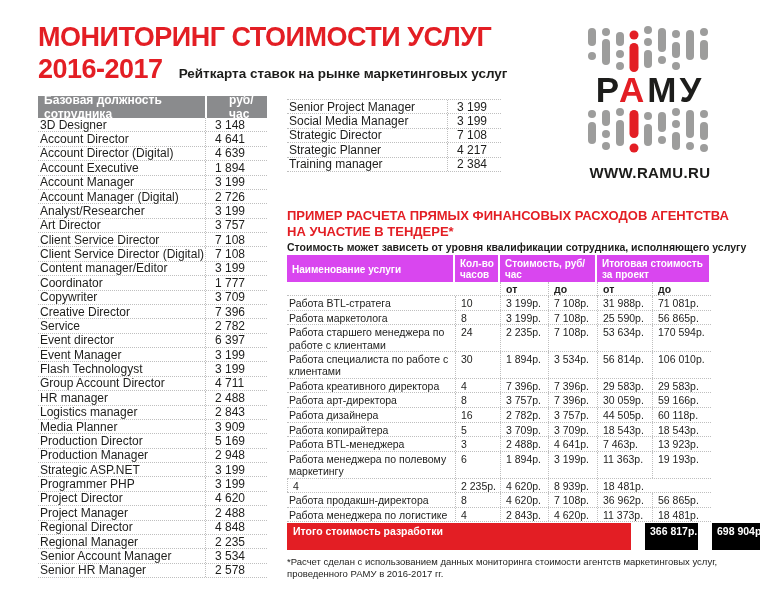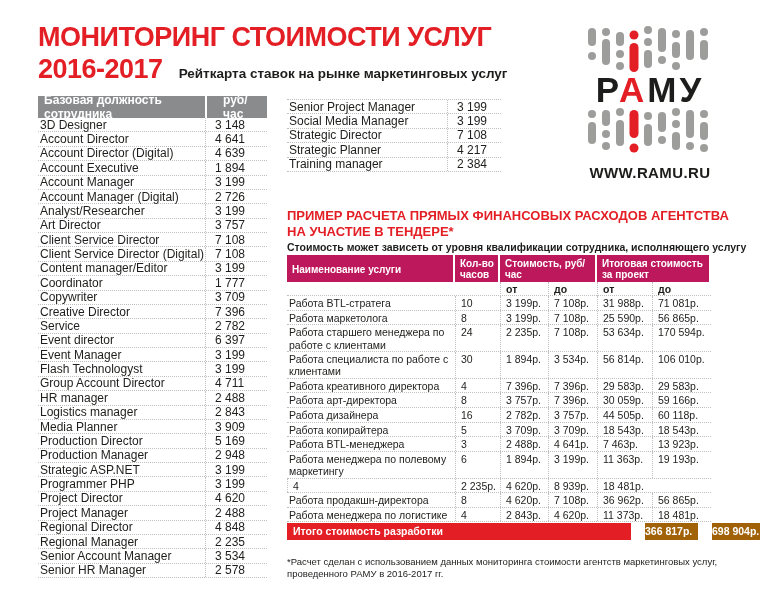--- a/index.html
+++ b/index.html
@@ -20,43 +20,43 @@
   .logo-brand { font-size:35px; font-weight:bold; letter-spacing:3px; line-height:34px; color:#1d1d1b; margin:1px 0; }
   .logo-brand .red { color:#e31e24; }
   .logo-site { font-size:15px; font-weight:bold; letter-spacing:0.4px; margin-top:6px; color:#1d1d1b; white-space:nowrap; }
 
   
   .rt { position:absolute; font-size:12px; }
   .rt-left { left:38px; top:96px; width:229px; }
   .rt-right { left:287px; top:99px; width:214px; border-top:1px dotted #bfbfbf; }
   .rt-header { display:flex; height:22px; background:#8a8b8d; color:#fff; font-weight:bold; align-items:center; }
   .rt-header .h-name { width:167px; padding-left:6px; }
-  .rt-header .h-rate { flex:1; padding-left:16px; border-left:2px solid #fff; align-self:stretch; display:flex; align-items:center; }
+  .rt-header .h-rate { flex:1; padding-left:22px; border-left:2px solid #fff; align-self:stretch; display:flex; align-items:center; }
   .rt-row { display:flex; height:14.38px; align-items:center; border-bottom:1px dotted #bfbfbf; }
   .rt-row .c-name { width:167px; padding-left:2px; overflow:hidden; white-space:nowrap; }
   .rt-row .c-rate { flex:1; padding-left:9px; border-left:1px dotted #bfbfbf; align-self:stretch; display:flex; align-items:center; }
   .rt-right .rt-row .c-name { width:160px; }
 
   
   .calc-title { position:absolute; left:287px; top:208px; width:470px; font-size:13px; font-weight:bold; color:#e31e24; line-height:16px; }
   .calc-note { position:absolute; left:287px; top:241px; width:470px; font-size:10.5px; font-weight:bold; color:#1d1d1b; }
 
   .ct { position:absolute; left:287px; top:255px; width:424px; font-size:10.5px; }
   .ct-head { display:grid; grid-template-columns:166px 43px 95px 112px; column-gap:2px; }
-  .ct-head > div { background:#be185d; color:#fff; font-weight:bold; font-size:10px; line-height:11px; padding:3px 0 2px 5px; height:27px; display:flex; flex-direction:column; justify-content:center; }
+  .ct-head > div { background:#d946ef; color:#fff; font-weight:bold; font-size:10px; line-height:11px; padding:3px 0 2px 5px; height:27px; display:flex; flex-direction:column; justify-content:center; }
   .ct-sub { display:grid; grid-template-columns:166px 43px 46px 47px 53px 57px; column-gap:2px; height:14px; border-bottom:1px dotted #bfbfbf; }
   .ct-sub > div { font-weight:bold; font-size:10.5px; padding-left:5px; line-height:14px; }
   .ct-sub > div.bl { border-left:1px dotted #bfbfbf; }
   .ct-body .ct-row { display:grid; grid-template-columns:166px 43px 46px 47px 53px 57px; column-gap:2px; border-bottom:1px dotted #bfbfbf; align-items:start; }
   .ct-row > div { padding:1px 0 0 5px; line-height:12.4px; min-height:13.6px; }
   .ct-row > div.first { padding-left:2px; }
   .ct-row > div.bl { border-left:1px dotted #bfbfbf; align-self:stretch; }
-  .ct-total { display:grid; grid-template-columns:166px 43px 46px 47px 53px 57px; column-gap:14px; margin-top:1px; height:17px; font-weight:bold; color:#fff; font-size:10.5px; }
+  .ct-total { display:grid; grid-template-columns:166px 43px 46px 47px 53px 57px; column-gap:14px; margin-top:1px; height:27px; font-weight:bold; color:#fff; font-size:10.5px; }
   .ct-total .t-label { grid-column:1 / 5; background:#e31e24; line-height:17px; padding-left:6px; }
-  .ct-total .t-val { background:#a16207; line-height:17px; }
+  .ct-total .t-val { background:#000000; line-height:17px; padding-left:5px; }
 
   .footnote { position:absolute; left:287px; top:556px; width:450px; font-size:9.5px; line-height:11.5px; color:#1d1d1b; }
 </style>
 </head>
 <body>
 
 <div class="page">
 
   <div class="title-wrap">
     <div class="title-line1">МОНИТОРИНГ СТОИМОСТИ УСЛУГ</div>

